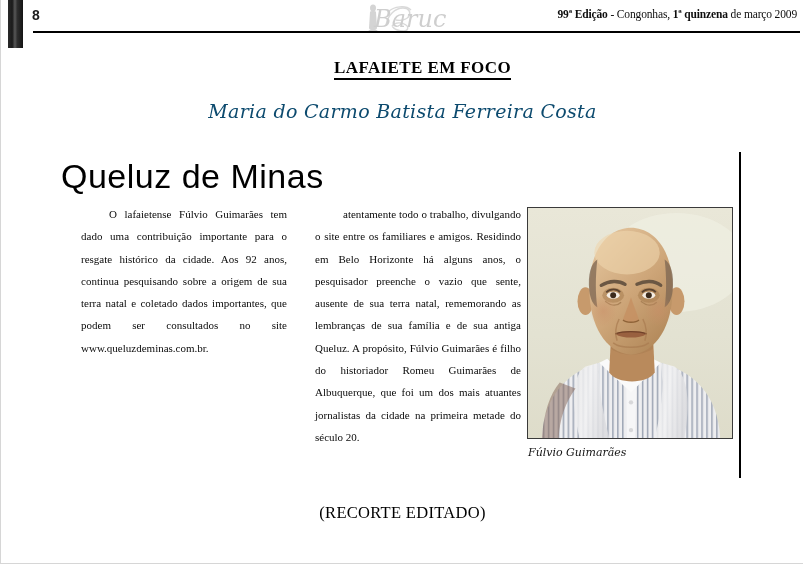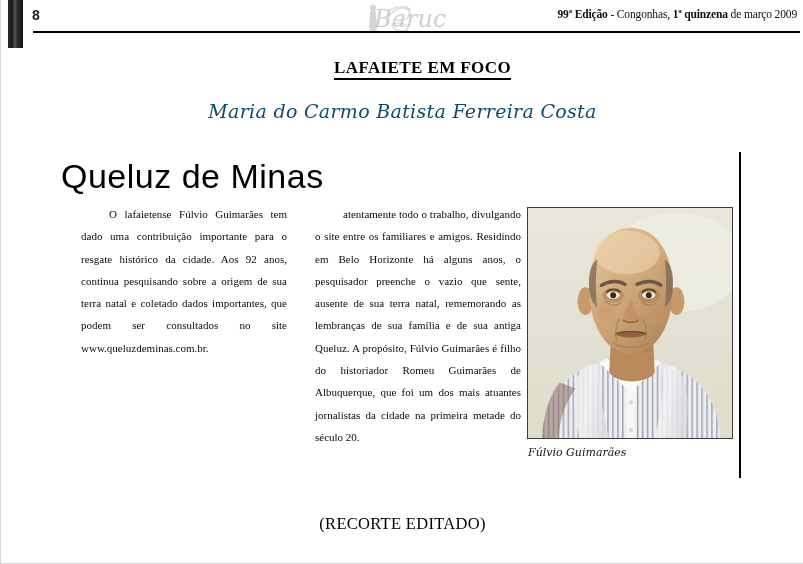--- a/index.html
+++ b/index.html
@@ -188,21 +188,20 @@
   .footer-note {
     position: absolute;
     left: 0;
     top: 503px;
     width: 803px;
     text-align: center;
     font-family: "Liberation Serif", serif;
     font-size: 16.5px;
     font-weight: normal;
     letter-spacing: 0.3px;
-    margin-top: 11px;
   }
 </style>
 </head>
 <body>
 
 <div id="page">
 
   <div class="gutter-bar"></div>
 
   <div class="page-number">8</div>

